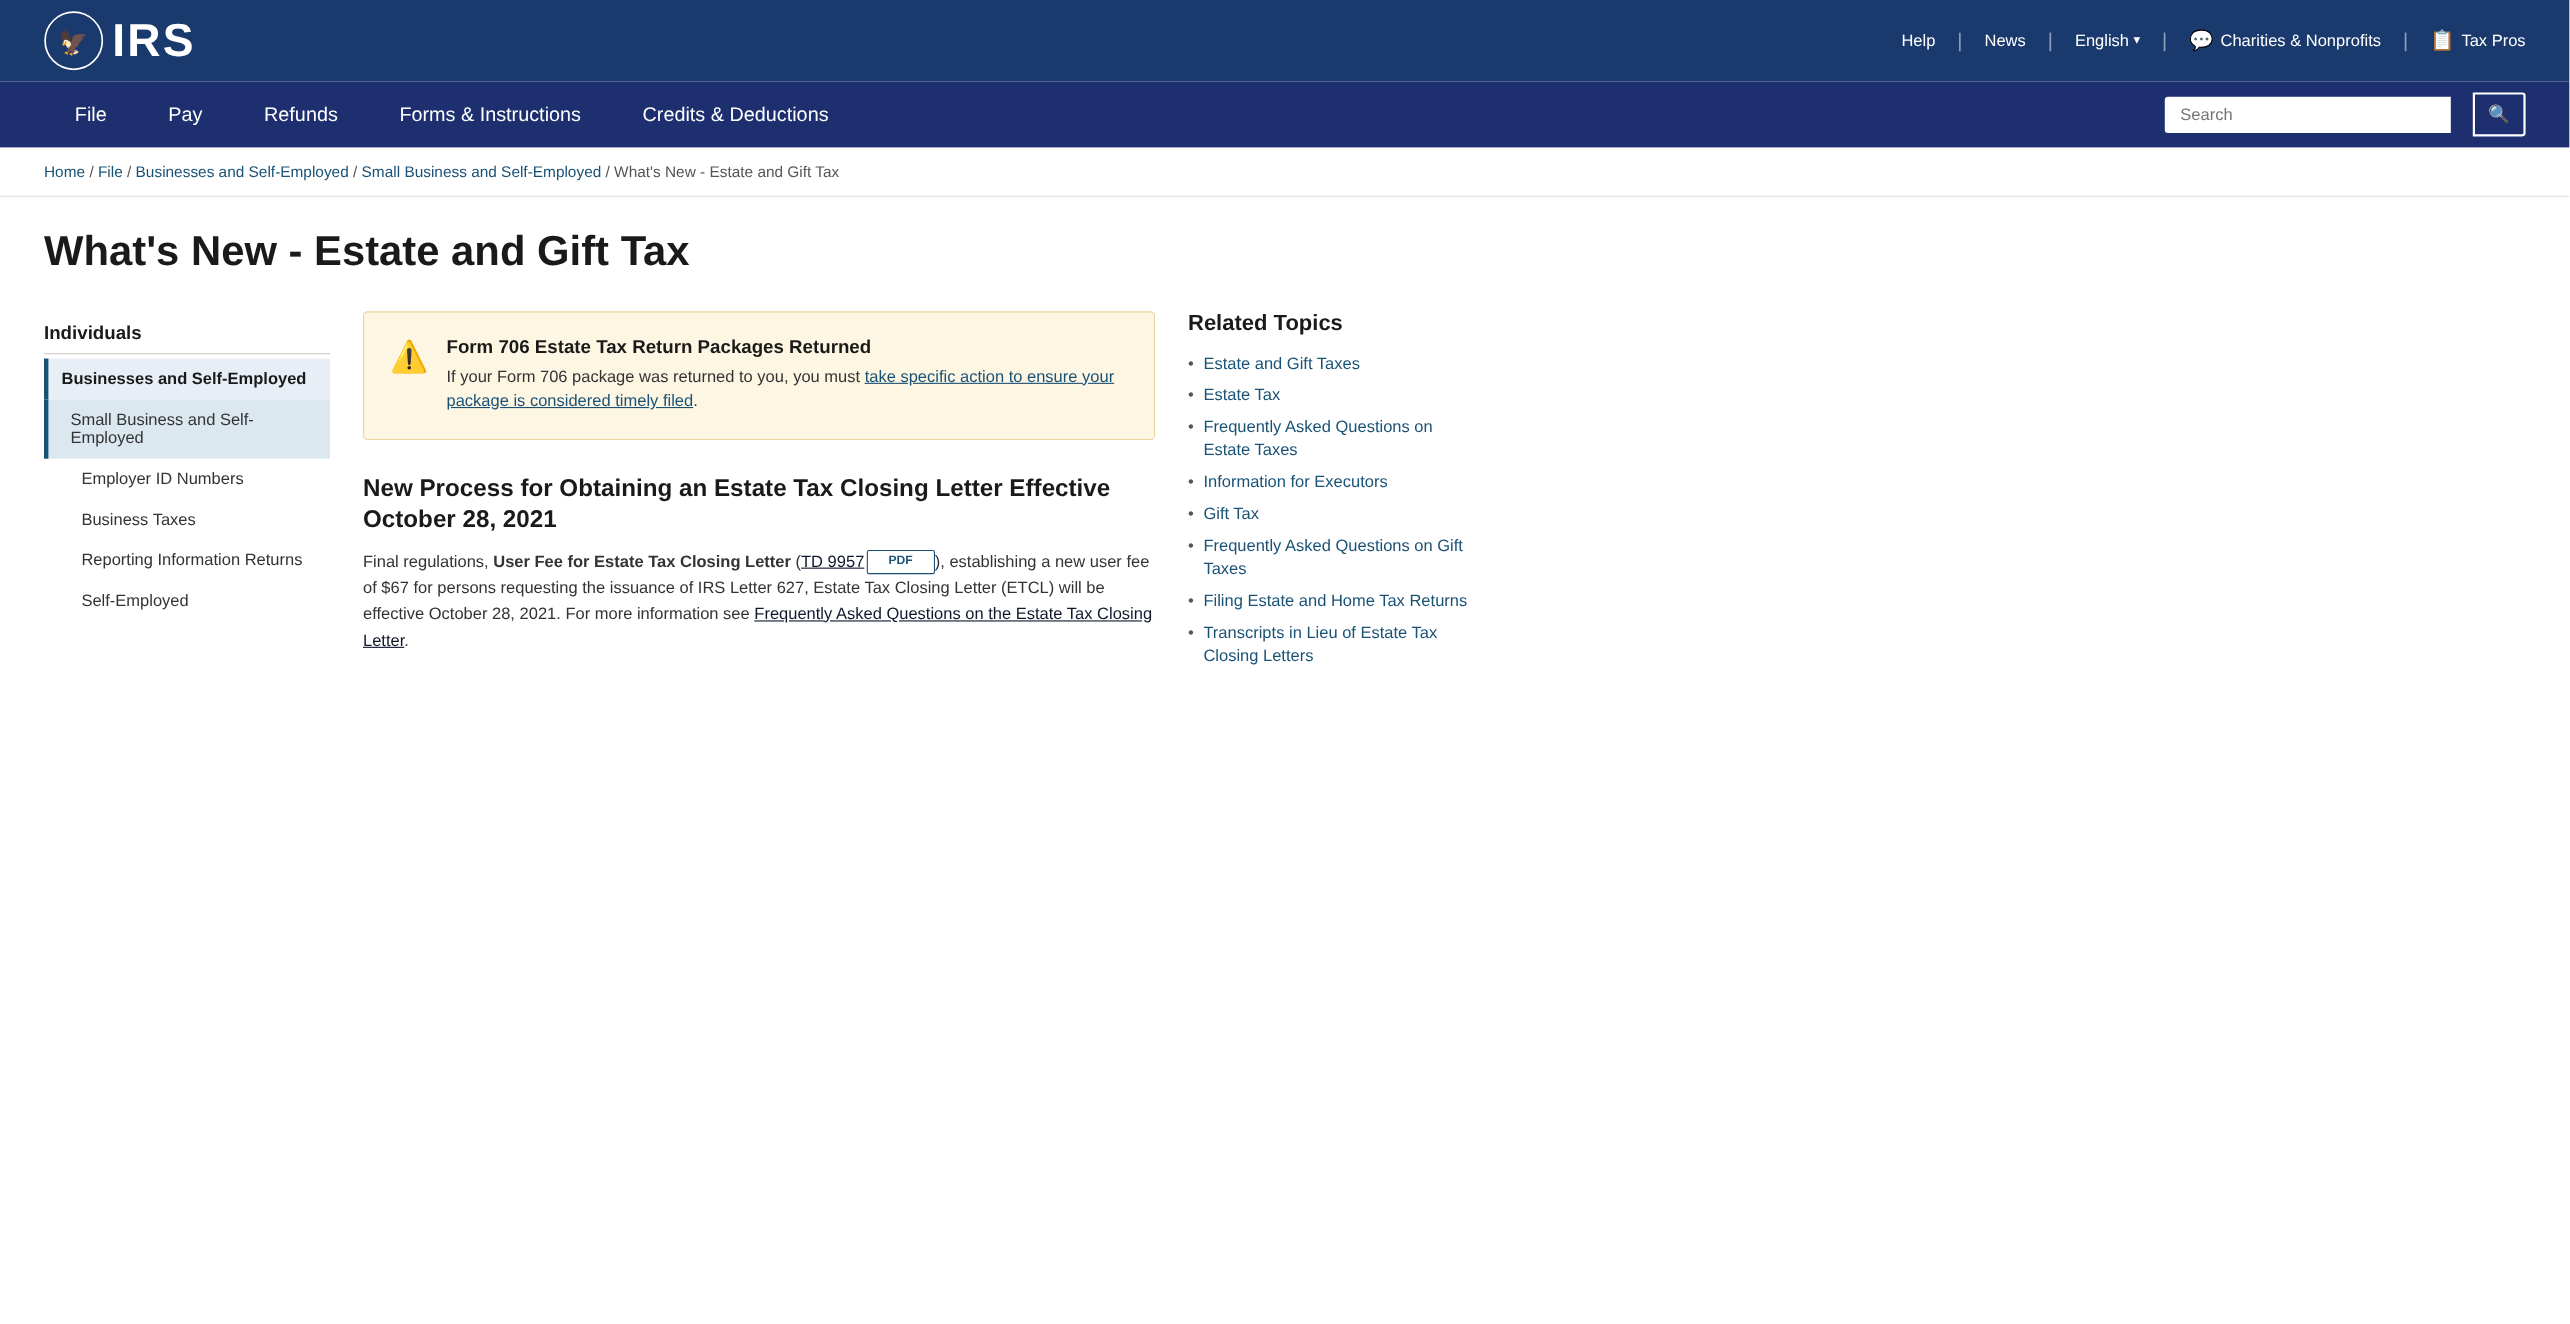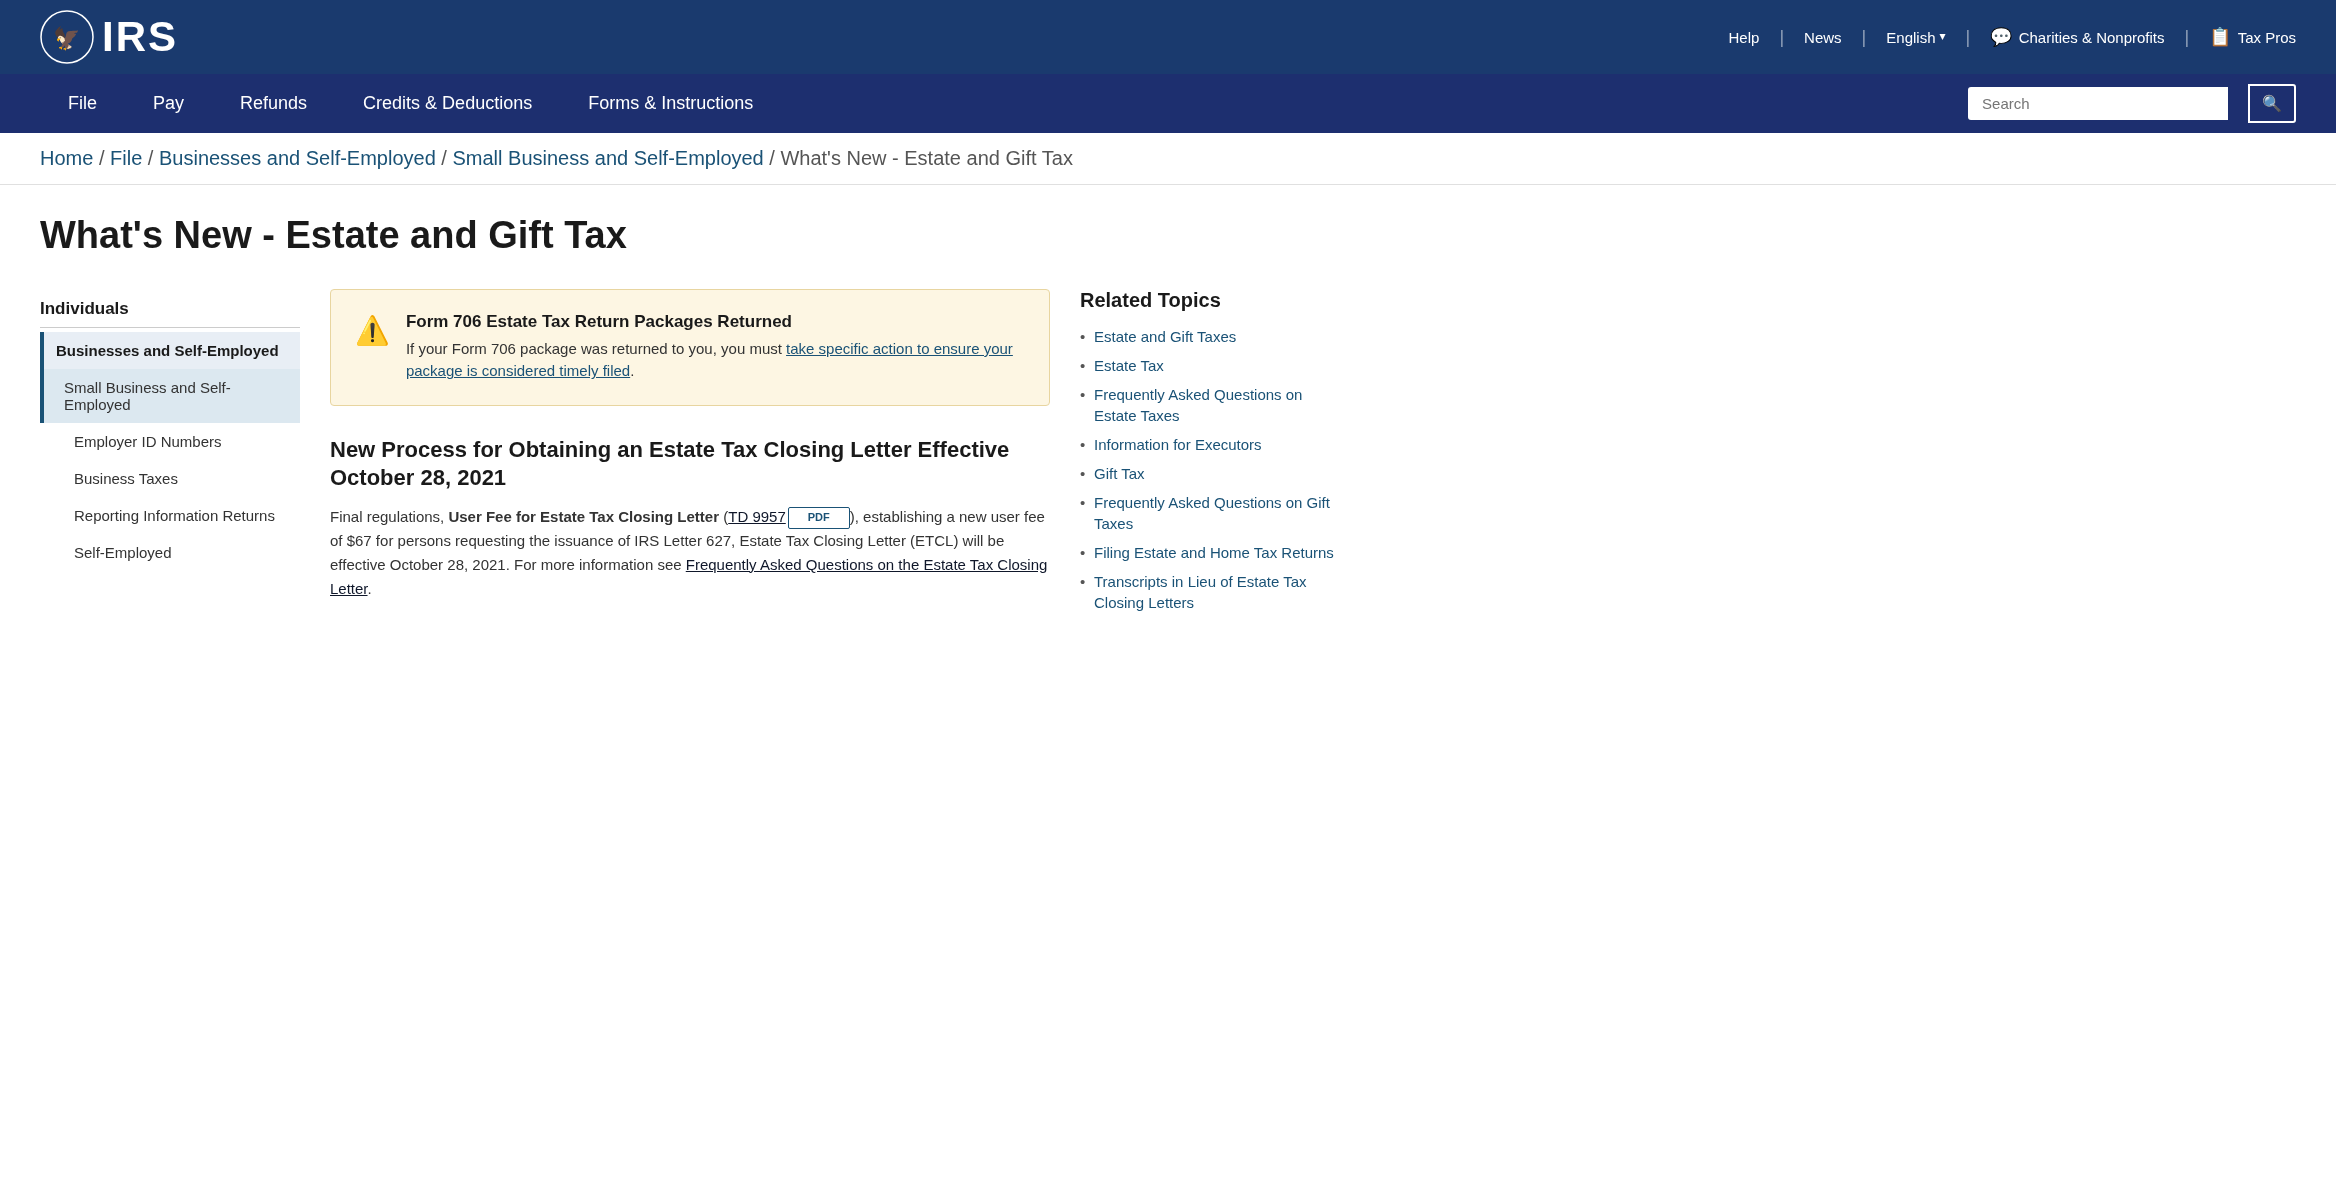--- a/index.html
+++ b/index.html
@@ -105,21 +105,21 @@
       color: #fff;
       padding: 8px 12px;
       cursor: pointer;
       border-radius: 0 3px 3px 0;
       font-size: 16px;
     }
 
     
     .breadcrumb {
       padding: 14px 40px;
-      font-size: 20px;
+      font-size: 14px;
       color: #555;
       border-bottom: 1px solid #e0e0e0;
     }
     .breadcrumb a {
       color: #1a5276;
       text-decoration: none;
     }
     .breadcrumb span { color: #555; }
 
     
@@ -322,22 +322,22 @@
       <a href="#">Tax Pros</a>
     </div>
   </div>
 </div>
 
 <nav class="nav-bar">
   <div class="nav-links">
     <a class="nav-item" href="#">File</a>
     <a class="nav-item" href="#">Pay</a>
     <a class="nav-item" href="#">Refunds</a>
+    <a class="nav-item" href="#">Forms &amp; Instructions</a>
     <a class="nav-item" href="#">Credits &amp; Deductions</a>
-    <a class="nav-item" href="#">Forms &amp; Instructions</a>
   </div>
   <div class="search-box">
     <input class="search-input" type="text" placeholder="Search" style="">
     <button class="search-btn">🔍</button>
   </div>
 </nav>
 
 <div class="breadcrumb">
   <a href="#">Home</a>
   <span> / </span>

